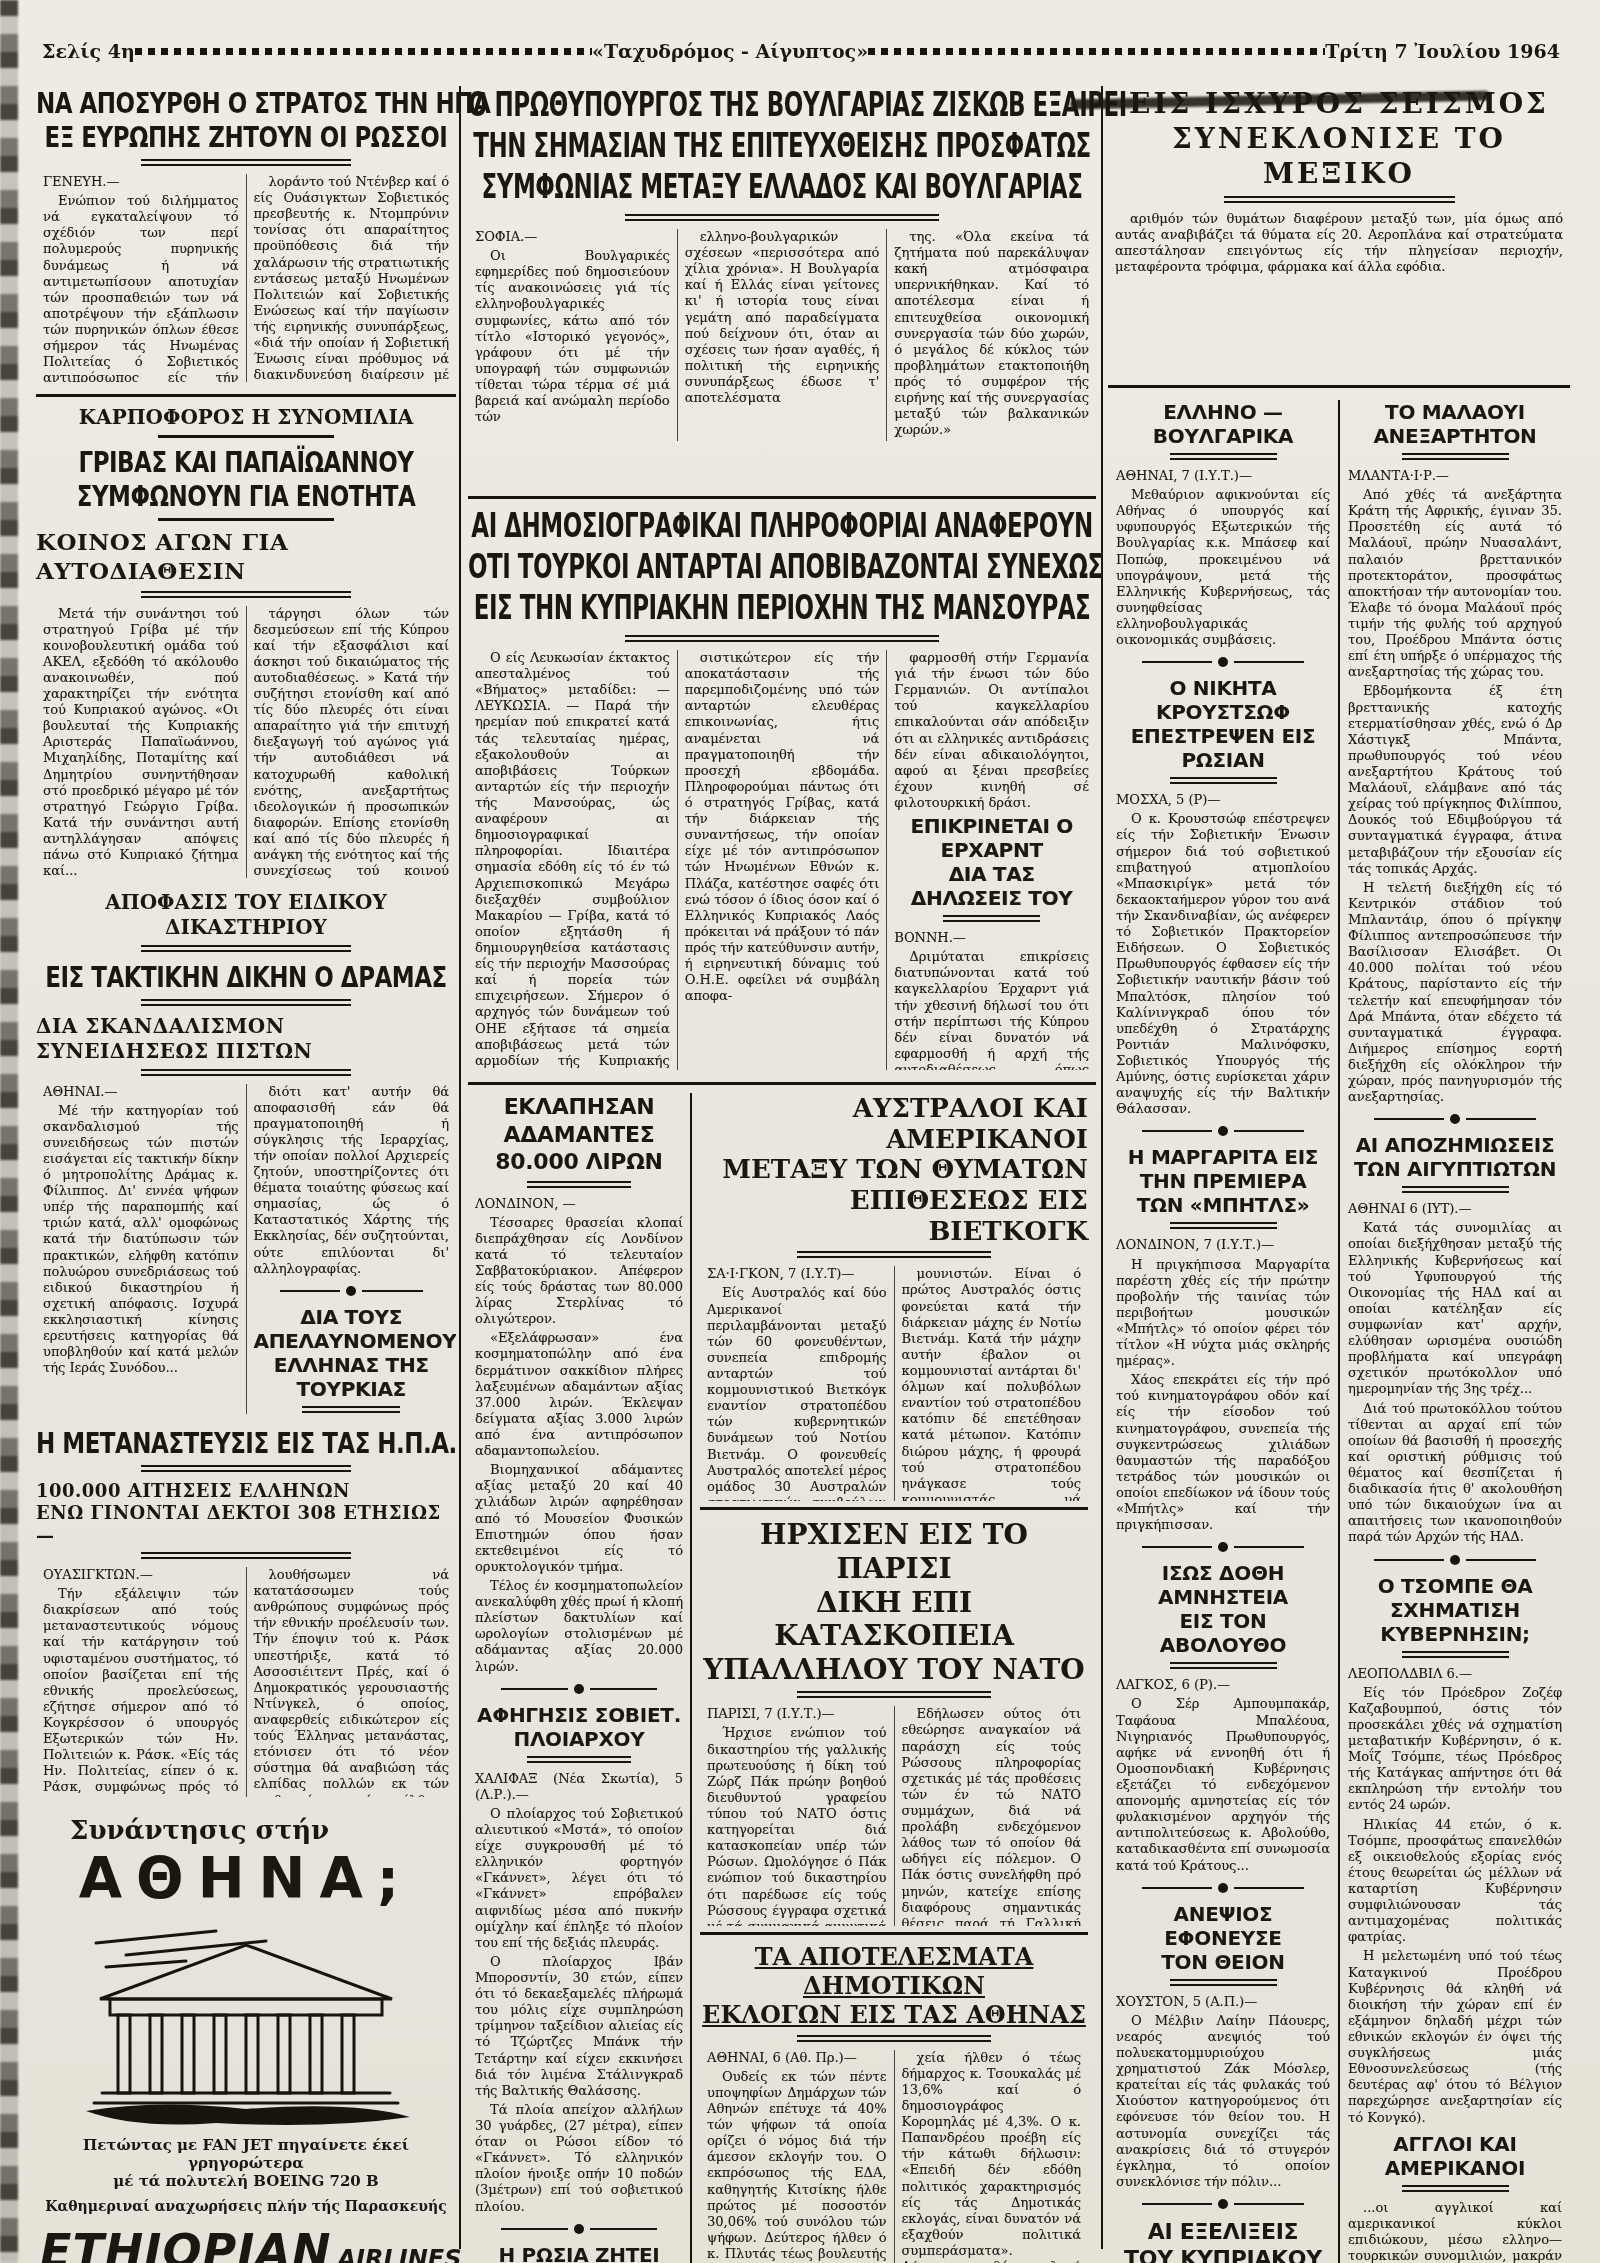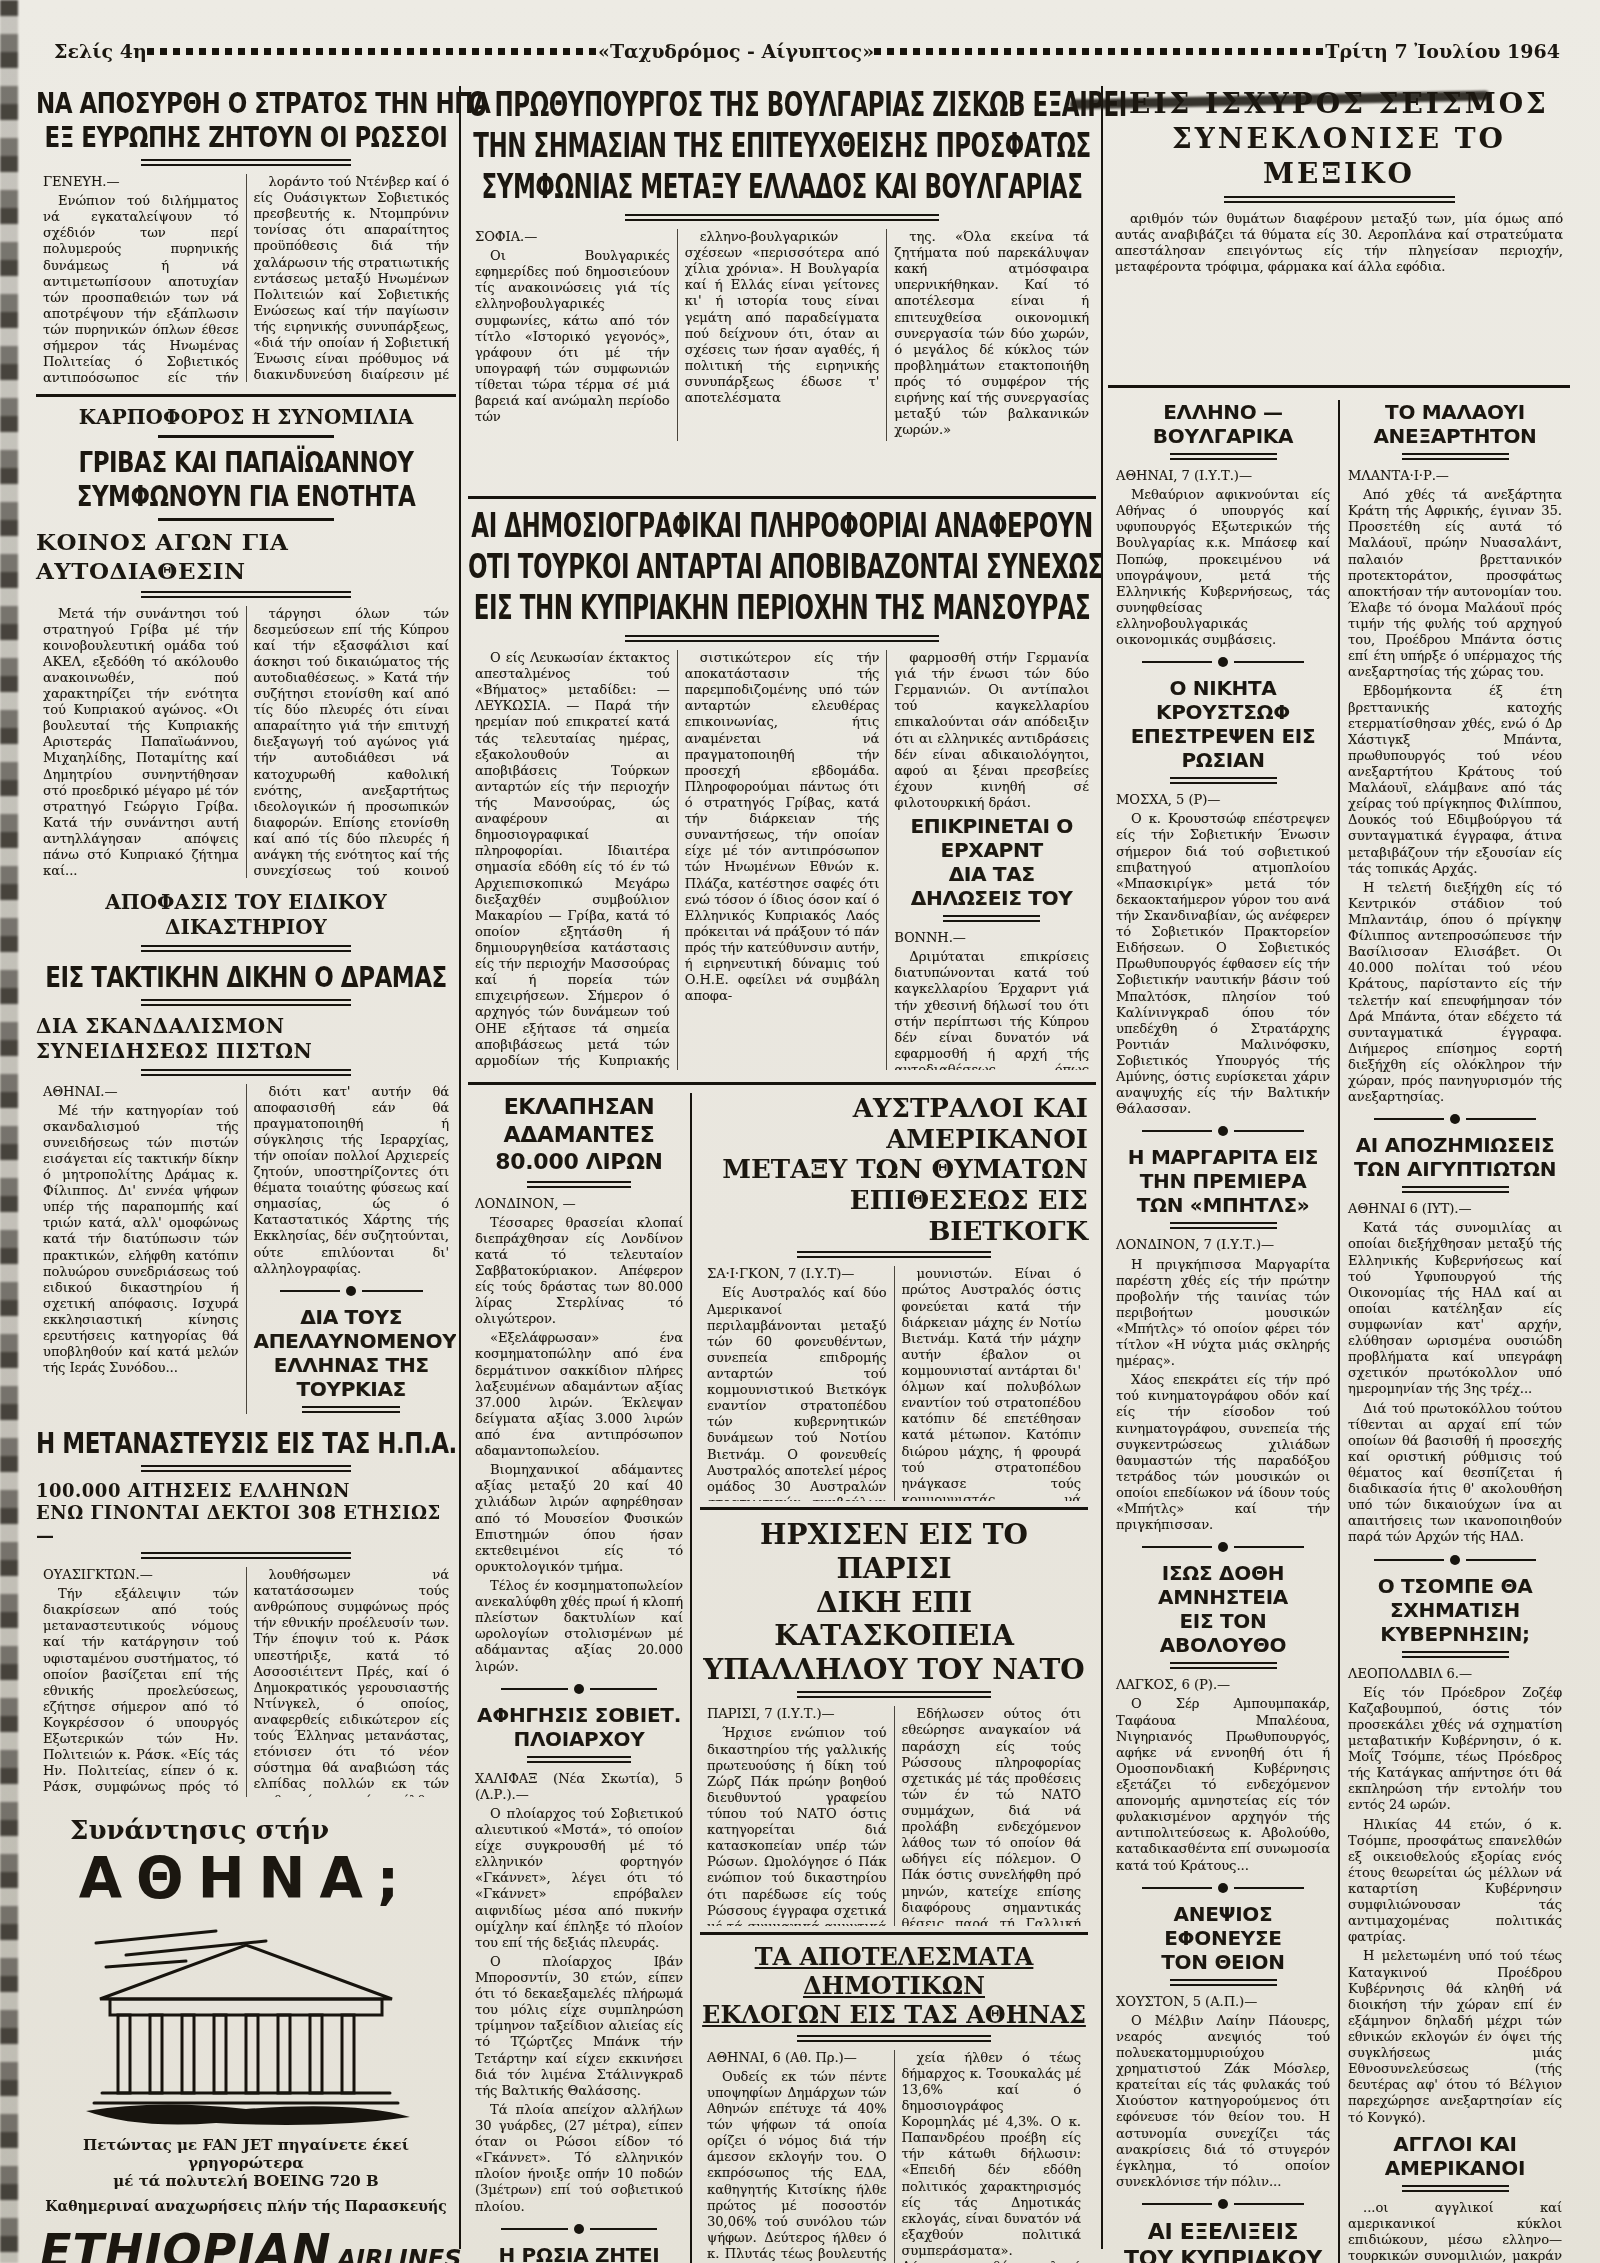--- a/index.html
+++ b/index.html
@@ -5,21 +5,21 @@
   html,body{margin:0;padding:0;background:#c8c5bd;}
   #page{position:relative;width:1600px;height:2263px;background:linear-gradient(180deg,#edebe4 0%,#e9e6de 55%,#e5e2d8 100%);
         overflow:hidden;color:#1b1710;font-family:"DejaVu Serif",serif;}
   
   .scan-edge{position:absolute;left:0;top:0;width:18px;height:100%;
      background:repeating-linear-gradient(180deg,rgba(25,21,15,.78) 0 16px,rgba(25,21,15,.18) 16px 34px,rgba(25,21,15,.55) 34px 52px);
      filter:blur(1px);}
   .smear{position:absolute;left:1070px;top:95px;width:420px;height:10px;background:#15120c;border-radius:5px;
      transform:rotate(-1.2deg);filter:blur(1px);opacity:.85;}
   
-  .masthead{position:absolute;left:42px;right:40px;top:40px;display:flex;align-items:center;margin-left:12px;}
+  .masthead{position:absolute;left:42px;right:40px;top:40px;display:flex;align-items:center;}
   .mh-page{font-weight:bold;font-size:19px;white-space:nowrap;}
   .mh-title{font-weight:bold;font-size:19px;white-space:nowrap;}
   .mh-date{font-weight:bold;font-size:19px;white-space:nowrap;}
   .dots{flex:1;height:7px;background-image:repeating-linear-gradient(90deg,#17140e 0 7px,transparent 7px 13px);}
   
   .zone{position:absolute;top:86px;}
   .zl{left:36px;width:420px;}
   .zc{left:468px;width:628px;}
   .zr{left:1108px;width:462px;}
   .vrule{position:absolute;width:2px;background:#17140e;top:86px;bottom:14px;}
@@ -391,21 +391,21 @@
 
     <article class="art">
       <div class="hspaced">
         <div>ΕΙΣ ΙΣΧΥΡΟΣ ΣΕΙΣΜΟΣ</div>
         <div>ΣΥΝΕΚΛΟΝΙΣΕ ΤΟ ΜΕΞΙΚΟ</div>
       </div>
       <div class="u2"></div>
       <div class="bt clip" style="height:168px">
         <div class="tcols">
           <div class="tcol">
-              <p>αριθμόν τών θυμάτων διαφέρουν μεταξύ των, μία όμως από αυτάς αναβιβάζει τά θύματα είς 30. Αεροπλάνα καί στρατεύματα απεστάλησαν επειγόντως είς τήν πληγείσαν περιοχήν, μεταφέροντα τρόφιμα, φάρμακα καί άλλα εφόδια.</p>
+              <p>αριθμόν τών θυμάτων διαφέρουν μεταξύ των, μία όμως από αυτάς αναβιβάζει τά θύματα είς 20. Αεροπλάνα καί στρατεύματα απεστάλησαν επειγόντως είς τήν πληγείσαν περιοχήν, μεταφέροντα τρόφιμα, φάρμακα καί άλλα εφόδια.</p>
             </div>
         </div>
       </div>
       <div class="hr-heavy"></div>
     </article>
 
     <div class="rsub">
 
       <div class="rc">
         <article>

